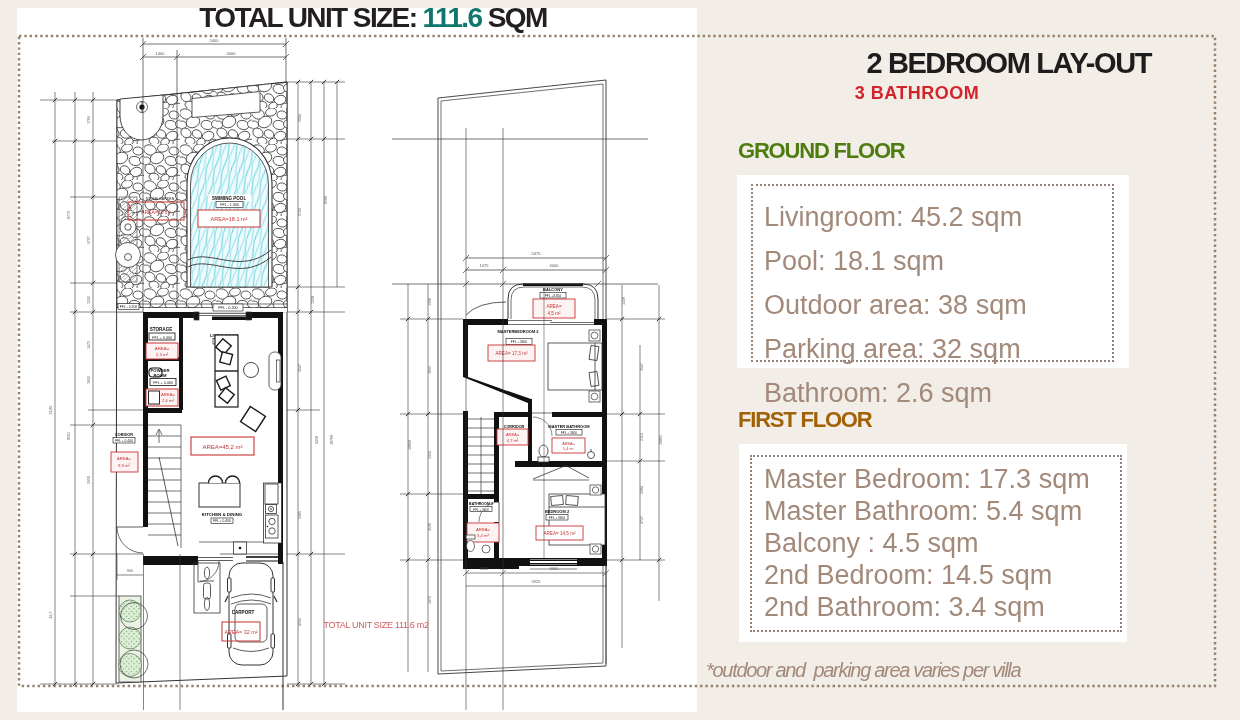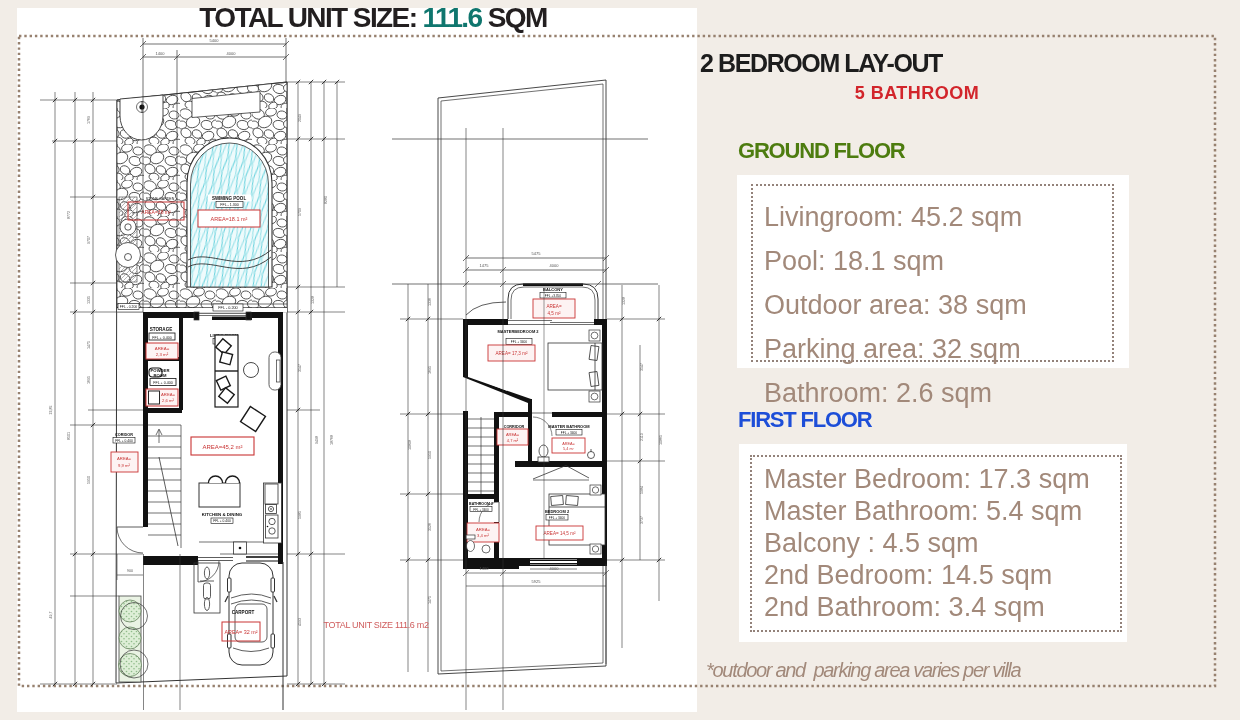--- a/index.html
+++ b/index.html
@@ -15,35 +15,35 @@
 <div class="abs" style="left:737px;top:175px;width:392px;height:193px;background:#ffffff;"></div>
 
 <div class="abs" style="left:751px;top:184px;width:359px;height:174px;border:2px dotted #93827a;"></div>
 
 <div class="abs" style="left:739px;top:444px;width:388px;height:198px;background:#ffffff;"></div>
 
 <div class="abs" style="left:750px;top:455px;width:368px;height:173px;border:2px dotted #93827a;"></div>
 
 <div class="abs" style="left:98px;top:4px;width:550px;line-height:28px;text-align:center;font-size:28px;font-weight:bold;color:#231f20;letter-spacing:-1.6px;white-space:nowrap;">TOTAL UNIT SIZE: <span style="color:#0f766e;">111.6</span> SQM</div>
 
-<div class="abs" style="left:700px;top:49px;width:451px;line-height:29px;text-align:left;font-size:25px;font-weight:bold;color:#1d1d1d;letter-spacing:-1.4px;white-space:nowrap;">2 BEDROOM LAY-OUT</div>
-
-<div class="abs" style="left:700px;top:84px;width:434px;line-height:18px;text-align:center;font-size:18px;font-weight:bold;color:#d2252b;letter-spacing:0.5px;">5 BATHROOM</div>
+<div class="abs" style="left:700px;top:49px;width:451px;line-height:29px;text-align:right;font-size:29px;font-weight:bold;color:#1d1d1d;letter-spacing:-1.4px;white-space:nowrap;">2 BEDROOM LAY-OUT</div>
+
+<div class="abs" style="left:700px;top:84px;width:434px;line-height:18px;text-align:center;font-size:18px;font-weight:bold;color:#d2252b;letter-spacing:0.5px;">3 BATHROOM</div>
 
 <div class="abs" style="left:738px;top:140px;line-height:22px;font-size:22px;font-weight:bold;color:#4d7c0f;letter-spacing:-1.2px;">GROUND FLOOR</div>
 
 <div class="abs" style="left:764px;top:195px;font-size:27px;line-height:44px;color:#a2897a;">
 Livingroom: 45.2 sqm<br>
 Pool: 18.1 sqm<br>
 Outdoor area: 38 sqm<br>
 Parking area: 32 sqm<br>
 Bathroom: 2.6 sqm
 </div>
 
-<div class="abs" style="left:738px;top:409px;line-height:22px;font-size:22px;font-weight:bold;color:#1d4ed8;letter-spacing:-1.2px;">FIRST FLOOR</div>
+<div class="abs" style="left:738px;top:409px;line-height:22px;font-size:22px;font-weight:bold;color:#a16207;letter-spacing:-1.2px;">FIRST FLOOR</div>
 
 <div class="abs" style="left:764px;top:463px;font-size:27px;line-height:32px;color:#a2897a;">
 Master Bedroom: 17.3 sqm<br>
 Master Bathroom: 5.4 sqm<br>
 Balcony : 4.5 sqm<br>
 2nd Bedroom: 14.5 sqm<br>
 2nd Bathroom: 3.4 sqm
 </div>
 
 <div class="abs" style="left:706px;top:658px;line-height:24px;font-size:20px;font-style:italic;color:#a2897a;letter-spacing:-1.3px;">*outdoor and&nbsp; parking area varies per villa</div>

